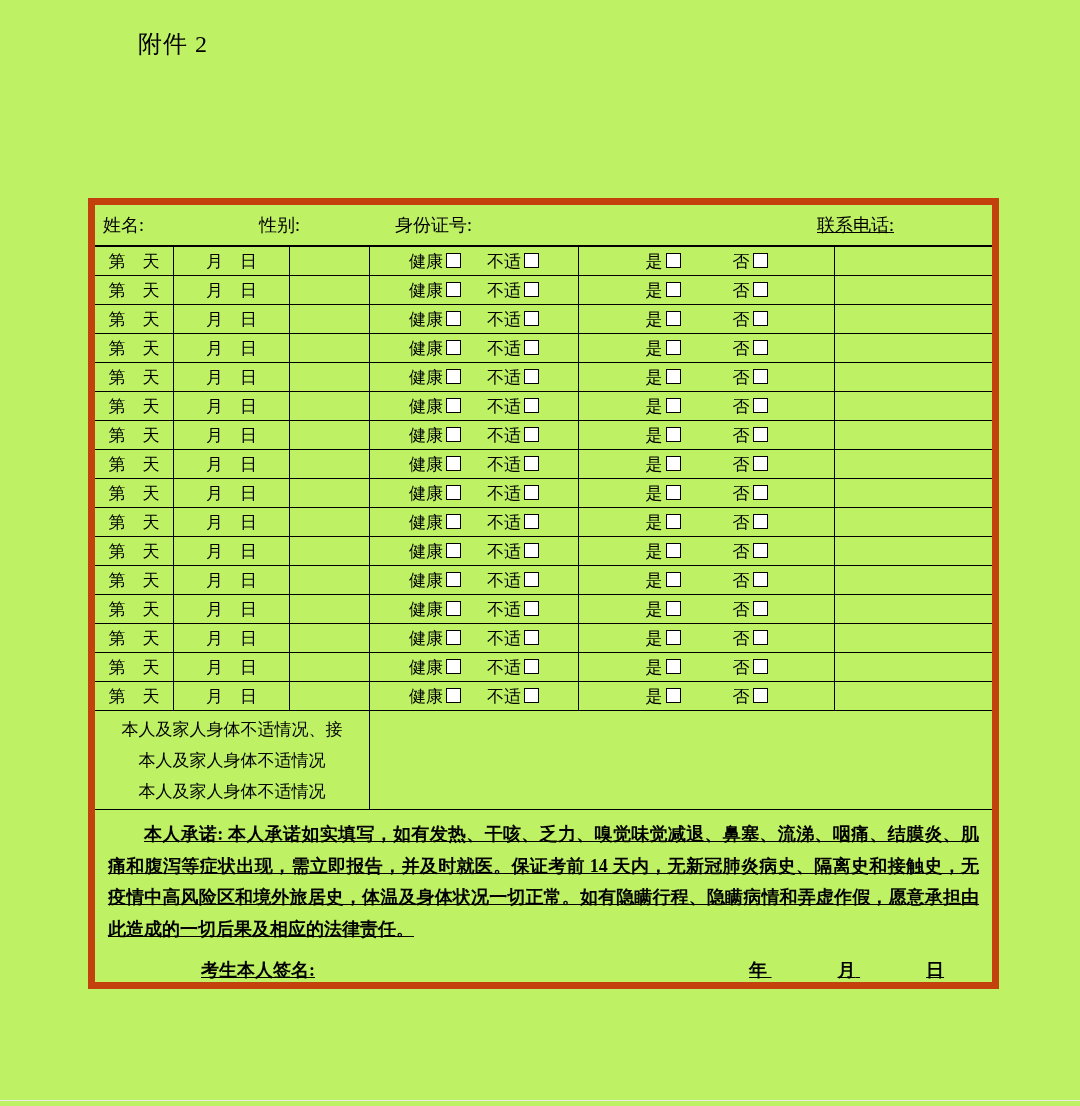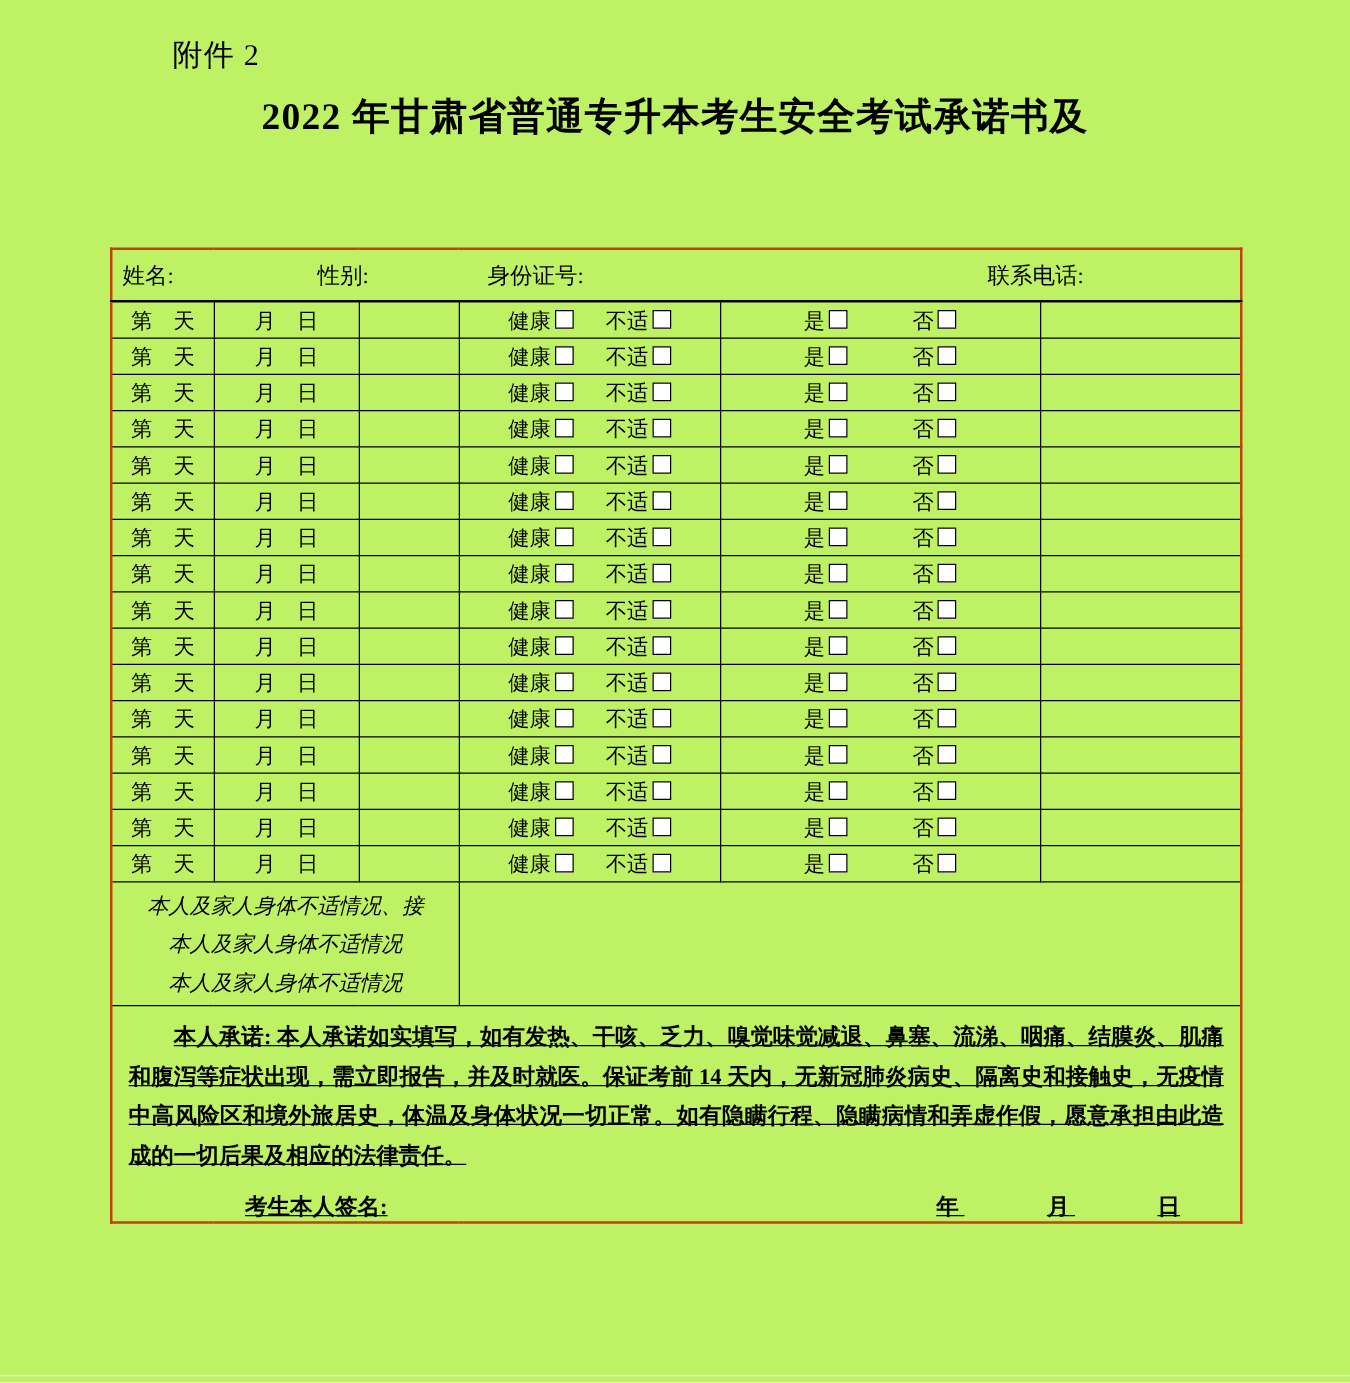--- a/index.html
+++ b/index.html
@@ -33,42 +33,42 @@
     line-height: 48px;
     letter-spacing: 1px;
   }
   table.monitor {
     position: absolute;
     left: 88px;
     top: 198px;
     width: 904px;
     border-collapse: collapse;
     table-layout: fixed;
-    border: 2px solid #c2410c;
+    border: 7px solid #c2410c;
   }
   table.monitor td, table.monitor th {
     border: 1.6px solid #000;
     padding: 0;
     text-align: center;
     vertical-align: middle;
     font-size: 17px;
     font-weight: 400;
     overflow: hidden;
   }
   
   tr.info-row td {
     height: 40px;
     position: relative;
     border-bottom-width: 2.2px;
   }
   .info-item { position: absolute; top: 50%; transform: translateY(-50%); font-size: 18px; white-space: nowrap; }
   .pos-name   { left: 8px; }
   .pos-gender { left: 164px; }
   .pos-id     { left: 300px; }
-  .pos-phone  { left: 700px; }
+  .pos-phone  { left: 722px; text-decoration: underline; }
   
   tr.header-row th {
     height: 52px;
     line-height: 23px;
     font-size: 17px;
     border-bottom-width: 2.2px;
   }
   
   tr.data-row td { height: 28px; white-space: nowrap; }
   .cb {
@@ -81,21 +81,20 @@
     background: #fff;
   }
   .sp       { display: inline-block; width: 26px; }
   .sp-wide  { display: inline-block; width: 52px; }
   
   tr.desc-row td { height: 98px; }
   .desc-cell {
     font-weight: 700;
     font-size: 18px;
     line-height: 31px;
-    font-style: italic;
   }
   
   .commit-cell {
     height: 168px;
     vertical-align: top !important;
     text-align: left !important;
     text-decoration: underline;
   }
   .commitment {
     margin: 9px 13px 0 13px;
@@ -123,21 +122,20 @@
   }
 </style>
 </head>
 <body>
 
 <div class="page">
 
   <div class="attachment-label">附件 2</div>
 
   <div class="doc-title">
-    <div>2022 年甘肃省普通专升本考生安全考试承诺书及</div>
   </div>
 
   <table class="monitor">
     <colgroup>
       <col style="width:82px">
       <col style="width:116px">
       <col style="width:80px">
       <col style="width:209px">
       <col style="width:256px">
       <col style="width:161px">

